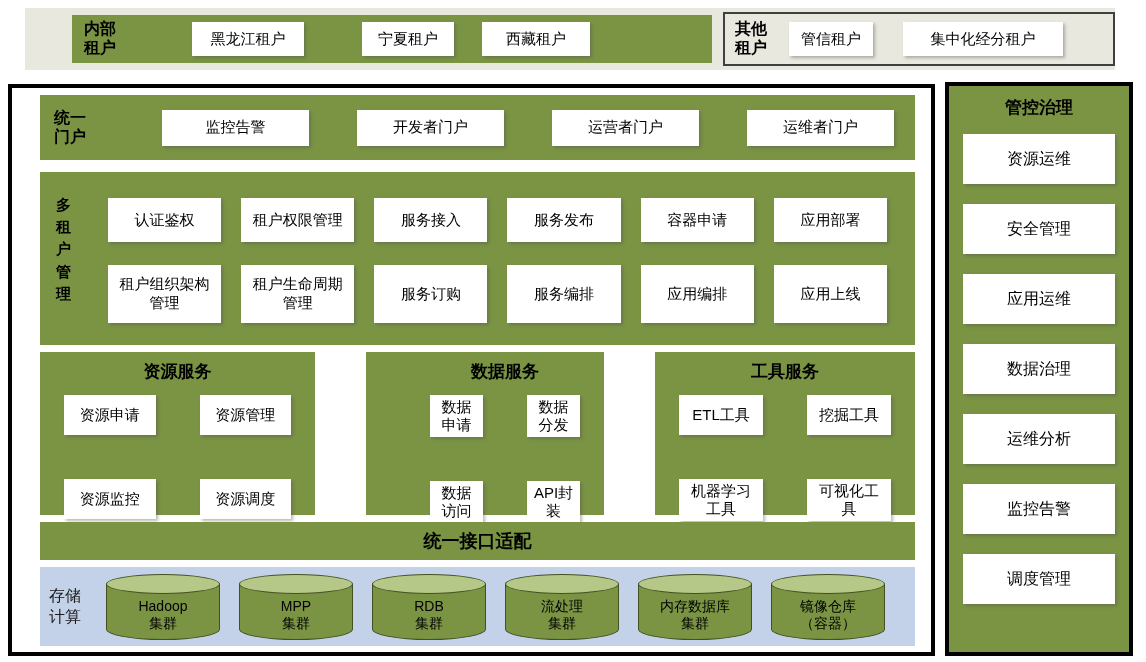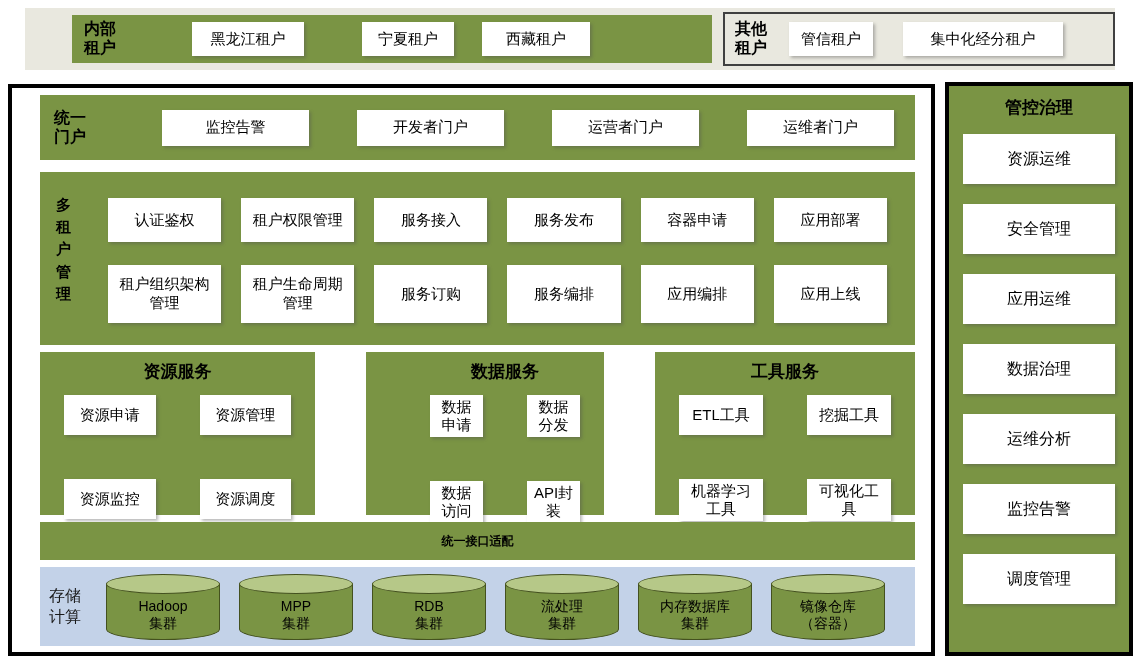--- a/index.html
+++ b/index.html
@@ -45,21 +45,21 @@
 
   .services-row { position:absolute; left:28px; top:264px; width:875px; height:163px; display:flex; justify-content:space-between; }
   .service-box { background:#7a9444; height:163px; padding-top:6px; }
   .svc-res  { width:275px; }
   .svc-data { width:238px;padding-left:40px; }
   .svc-tool { width:260px; }
   .service-title { text-align:center; font-weight:bold; font-size:17px; margin:2px 0 12px; }
   .service-grid { display:grid; grid-template-columns:repeat(2,1fr); column-gap:22px; row-gap:26px; margin:0 24px;gap:44px; }
   .service-grid .wbox { min-height:40px; height:auto; padding:3px 5px; line-height:1.2; }
 
-  .adapter-bar { position:absolute; left:28px; top:434px; width:875px; height:38px; background:#7a9444; display:flex; align-items:center; justify-content:center; font-weight:bold; font-size:12px; }
+  .adapter-bar { position:absolute; left:28px; top:434px; width:875px; height:38px; background:#7a9444; display:flex; align-items:center; justify-content:center; font-weight:bold; font-size:18px; }
 
   .storage-row { position:absolute; left:28px; top:479px; width:875px; height:79px; background:#c3d2e8; display:flex; align-items:center; }
   .storage-label { margin-left:9px; font-size:16px; line-height:1.3; color:#1a1a1a; }
   .cyl { position:relative; width:114px; height:66px; margin-left:19px; }
   .cyl.first { margin-left:25px; }
   .cyl-top { position:absolute; top:0; left:0; right:0; height:20px; border-radius:50%; background:#b6c888; border:1px solid #44511f; z-index:2; }
   .cyl-body {
     position:absolute; top:10px; left:0; right:0; bottom:0; background:#7a9444;
     border:1px solid #44511f; border-top:none;
     border-radius:0 0 56px 56px / 0 0 11px 11px;

